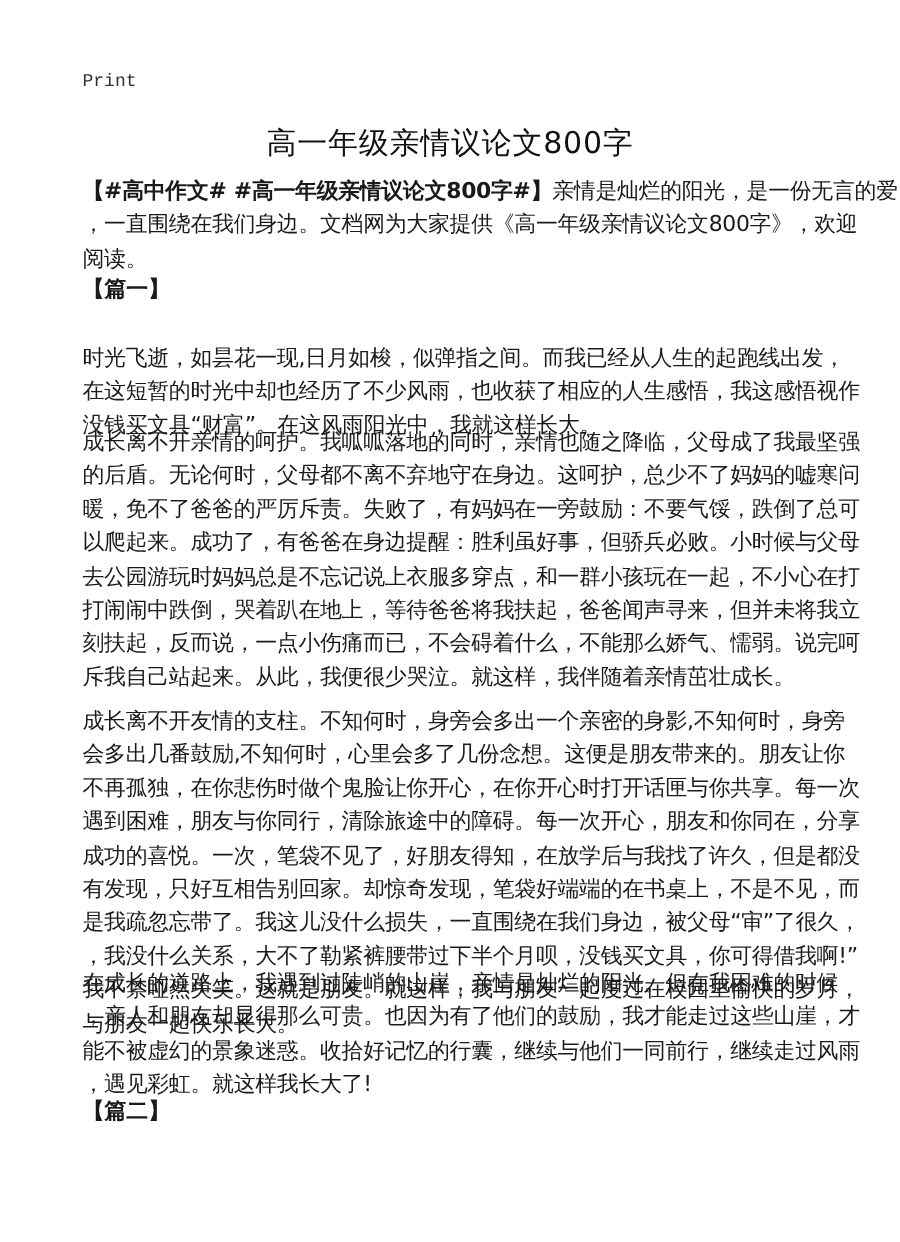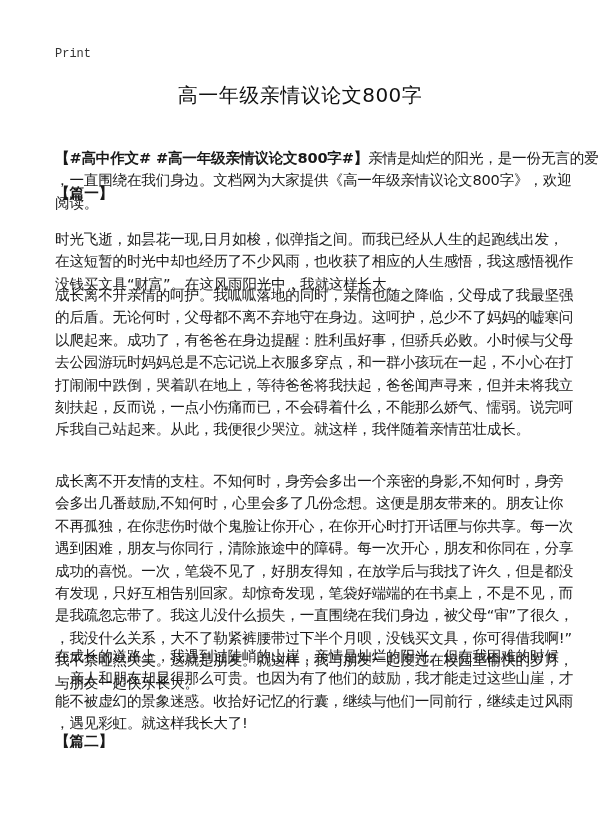--- a/index.html
+++ b/index.html
@@ -15,37 +15,38 @@
   .bold { font-weight: bold; }
   .heading { font-weight: bold; font-size: 14.6px; height: 22px; line-height: 22px; }
 </style>
 </head>
 <body>
 
 <div class="print">Print</div>
 
 <div class="title">高一年级亲情议论文800字</div>
 
-<div class="block" style="top:117px;margin-top:30px;">
+<div class="block" style="top:117px;">
   <div class="line"><span class="bold">【#高中作文# #高一年级亲情议论文800字#】</span><span>亲情是灿烂的阳光，是一份无言的爱</span></div>
   <div class="line">，一直围绕在我们身边。文档网为大家提供《高一年级亲情议论文800字》，欢迎</div>
   <div class="line">阅读。</div>
 </div>
 
 <div class="block heading" style="top:182px;">【篇一】</div>
 
 <div class="block" style="top:210px;margin-top:18px;">
   <div class="line">时光飞逝，如昙花一现,日月如梭，似弹指之间。而我已经从人生的起跑线出发，</div>
   <div class="line">在这短暂的时光中却也经历了不少风雨，也收获了相应的人生感悟，我这感悟视作</div>
   <div class="line">没钱买文具“财富”。在这风雨阳光中，我就这样长大。</div>
 </div>
 
 <div class="block" style="top:284px;">
   <div class="line">成长离不开亲情的呵护。我呱呱落地的同时，亲情也随之降临，父母成了我最坚强</div>
   <div class="line">的后盾。无论何时，父母都不离不弃地守在身边。这呵护，总少不了妈妈的嘘寒问</div>
+  <div class="line">暖，免不了爸爸的严厉斥责。失败了，有妈妈在一旁鼓励：不要气馁，跌倒了总可</div>
   <div class="line">以爬起来。成功了，有爸爸在身边提醒：胜利虽好事，但骄兵必败。小时候与父母</div>
   <div class="line">去公园游玩时妈妈总是不忘记说上衣服多穿点，和一群小孩玩在一起，不小心在打</div>
   <div class="line">打闹闹中跌倒，哭着趴在地上，等待爸爸将我扶起，爸爸闻声寻来，但并未将我立</div>
   <div class="line">刻扶起，反而说，一点小伤痛而已，不会碍着什么，不能那么娇气、懦弱。说完呵</div>
   <div class="line">斥我自己站起来。从此，我便很少哭泣。就这样，我伴随着亲情茁壮成长。</div>
 </div>
 
 <div class="block" style="top:470px;">
   <div class="line">成长离不开友情的支柱。不知何时，身旁会多出一个亲密的身影,不知何时，身旁</div>
   <div class="line">会多出几番鼓励,不知何时，心里会多了几份念想。这便是朋友带来的。朋友让你</div>

